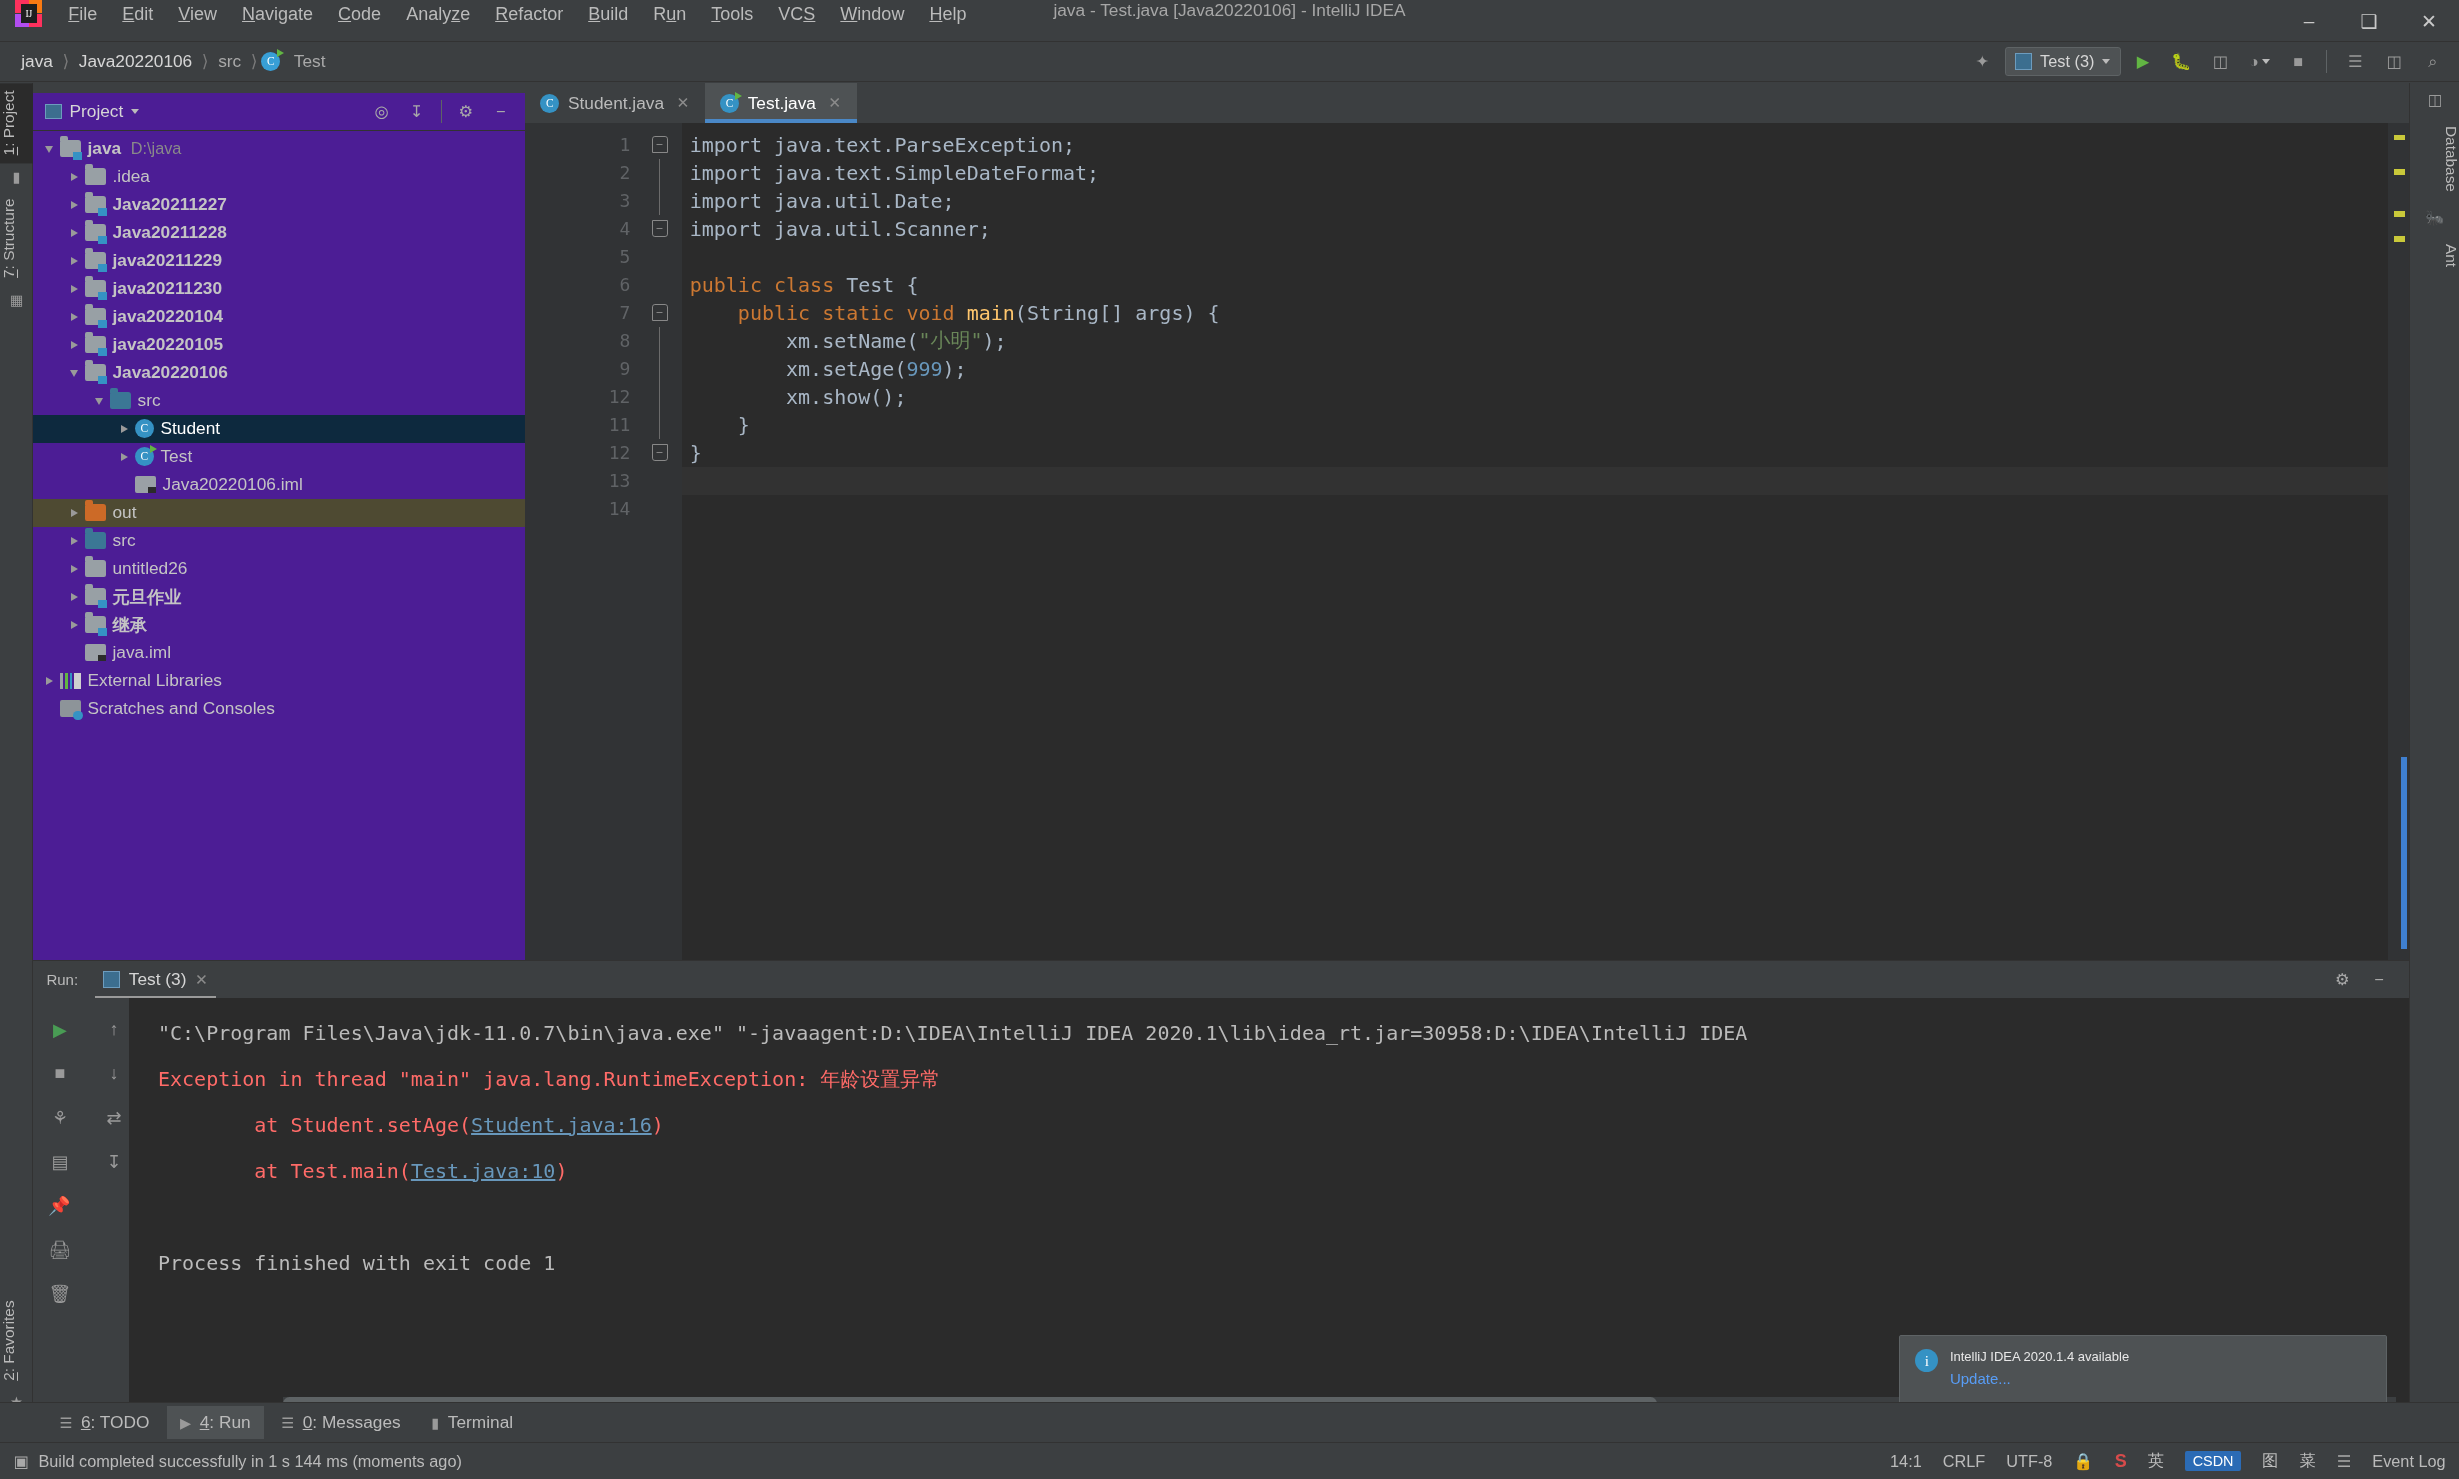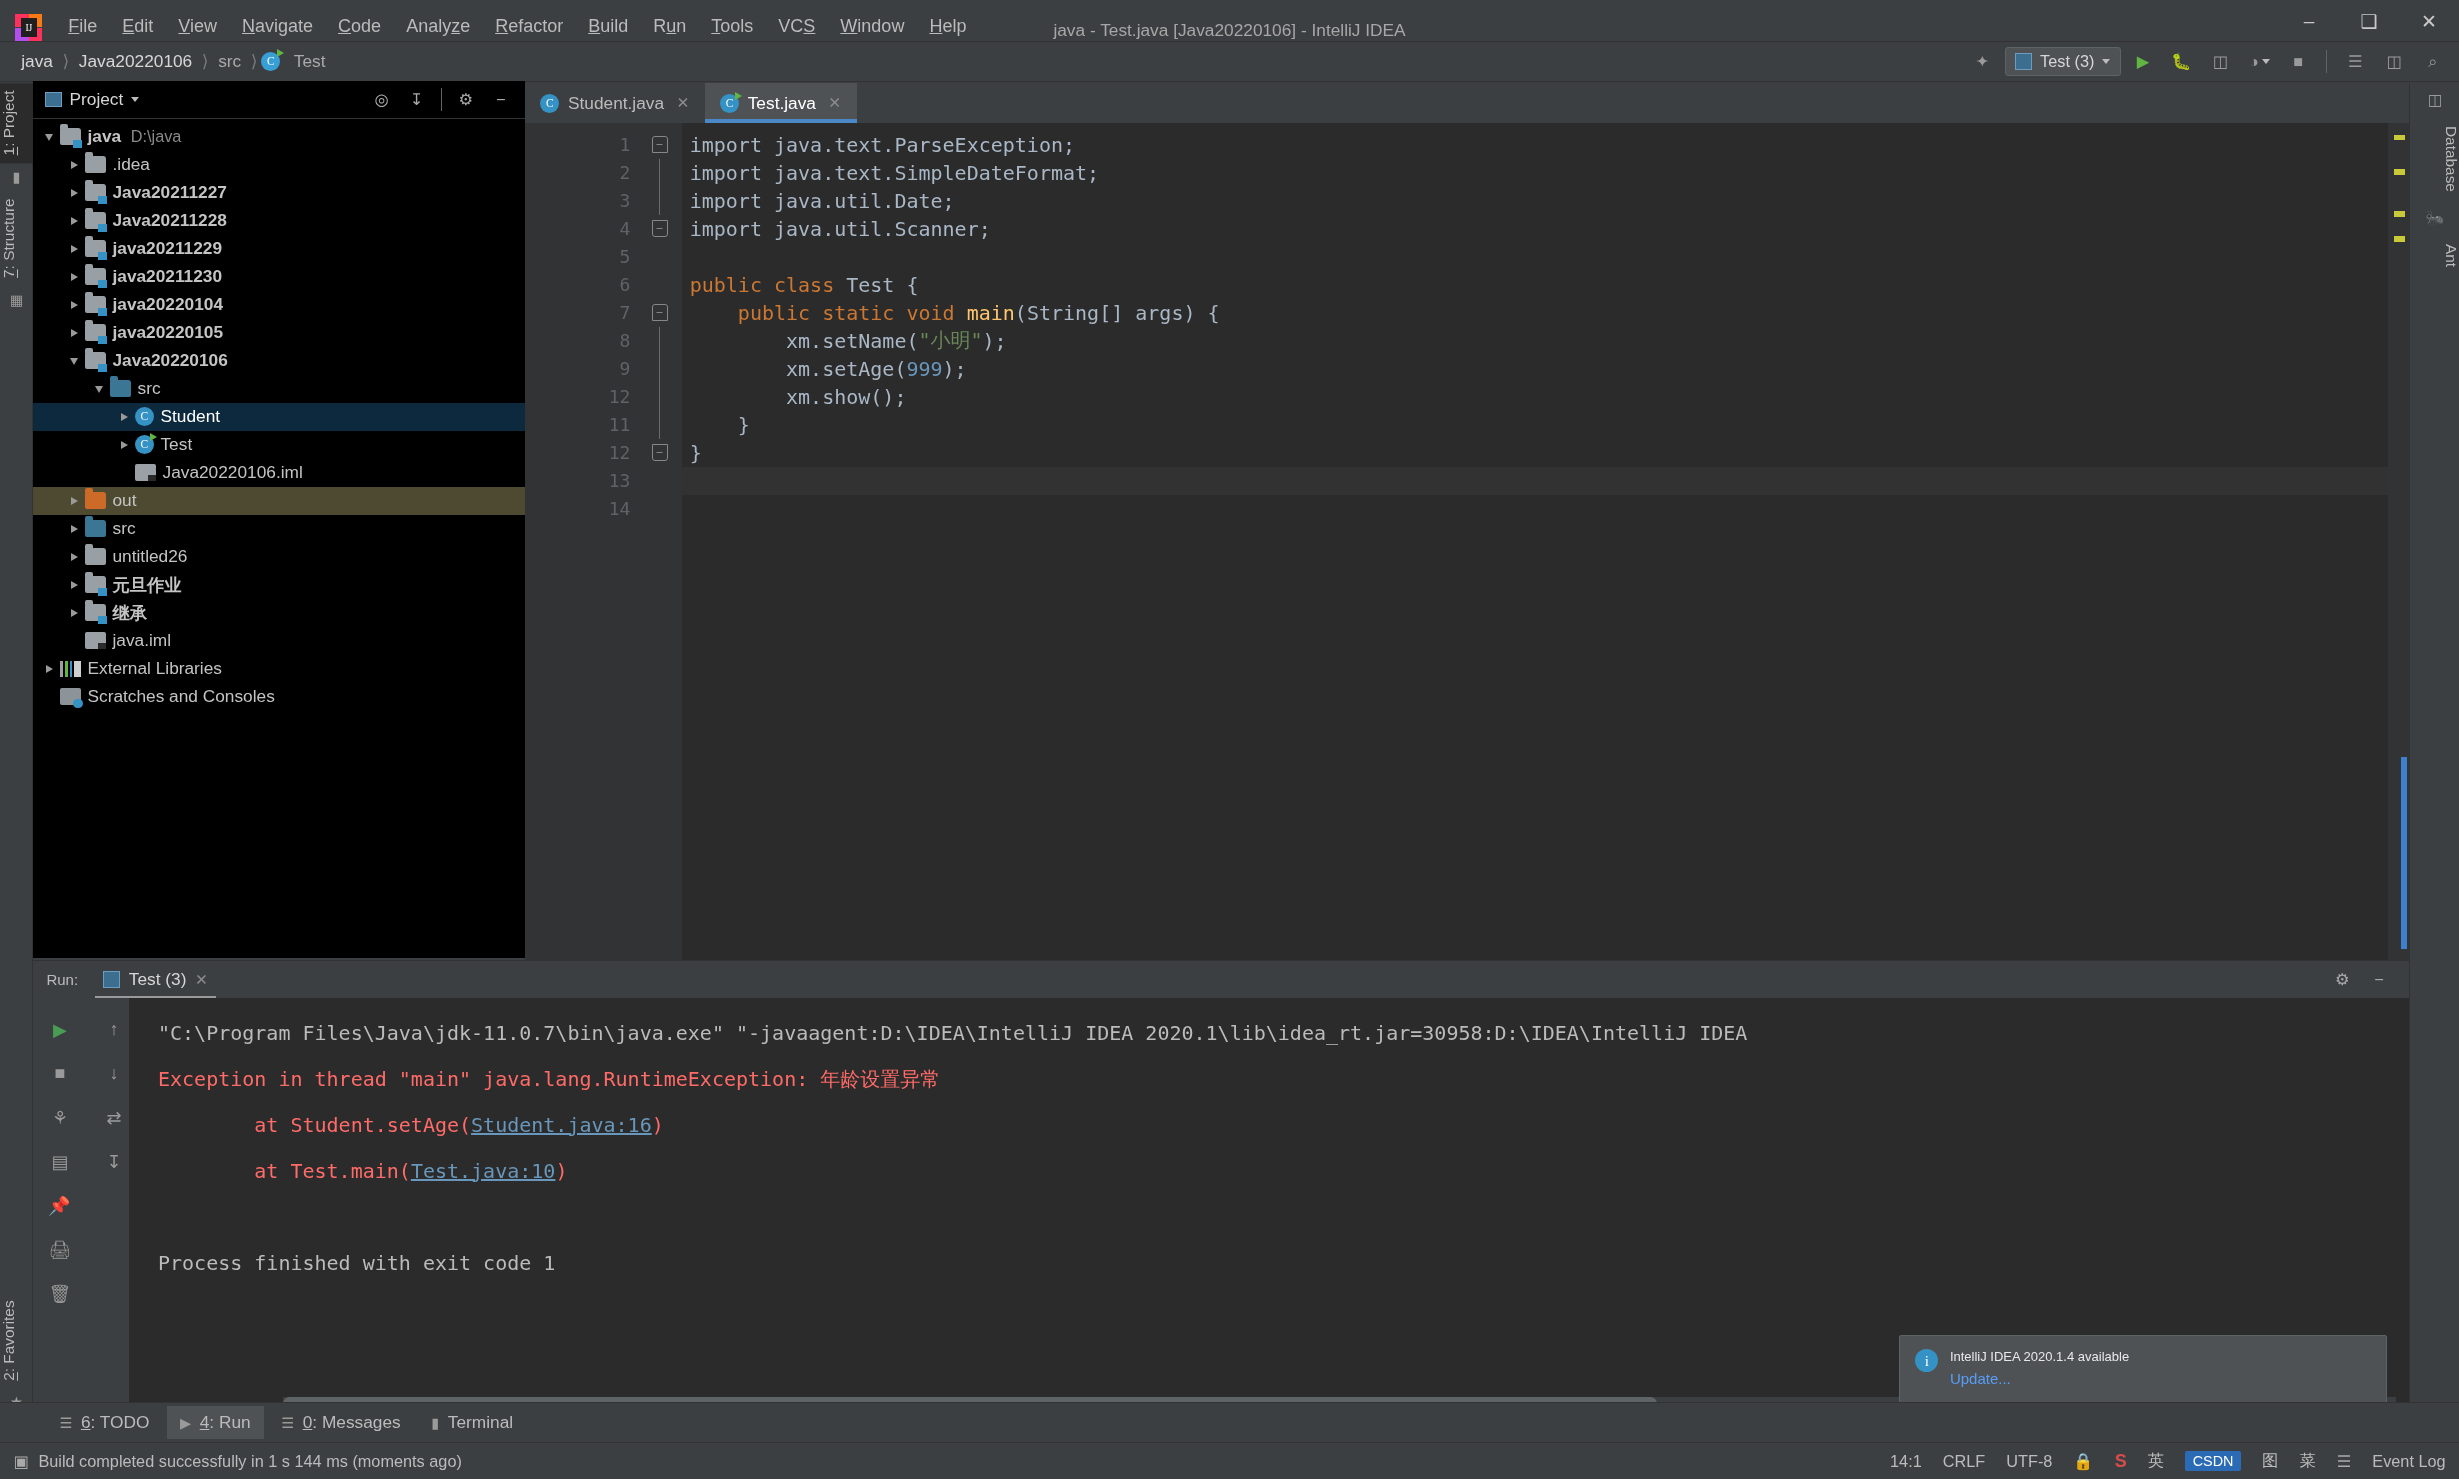--- a/index.html
+++ b/index.html
@@ -13,21 +13,21 @@
     position: relative;
     width: 2459px; height: 1479px;
     background: #3c3f41;
     color: #bbbbbb;
   }
 
   
   .titlebar {
     position: absolute; top: 0; left: 0; width: 2459px; height: 42px;
     background: #3c3f41;
-    display: flex; align-items: flex-end;
+    display: flex; align-items: flex-start;
     border-bottom: 1px solid #323232;
   }
   .ij-logo {
     width: 27px; height: 27px; margin-left: 15.4px; margin-right: 13.4px;
     position: relative; flex: none;
   }
   .ij-logo .q1 { position:absolute; left:0; top:0; width:13.4px; height:13.4px; background:#fe315d; }
   .ij-logo .q2 { position:absolute; right:0; top:0; width:13.4px; height:13.4px; background:#f97a12; }
   .ij-logo .q3 { position:absolute; left:0; bottom:0; width:13.4px; height:13.4px; background:#b24df0;}
   .ij-logo .q4 { position:absolute; right:0; bottom:0; width:13.4px; height:13.4px; background:#fe315d;}
@@ -94,22 +94,22 @@
     writing-mode: vertical-rl; transform: rotate(180deg);
     font-size: 15.4px; color:#bbbbbb; padding: 7.7px 0; text-align:center; width:33px;
     white-space: nowrap;
   }
   .vtab.active { background:#2b2b2b; }
   .vtab u { text-decoration: underline; }
   .strip-ico { width:33px; text-align:center; color:#9a9a9a; font-size:14.4px; padding: 5.8px 0; }
 
   
   .projpanel {
-    position:absolute; left:33px; top:81px; width:493px; height:877px;
-    background:#000000; border-right:1px solid #323232;
+    position:absolute; left:33px; top:93px; width:493px; height:877px;
+    background:#4c1d95; border-right:1px solid #323232;
   }
   .proj-header {
     height:38px; display:flex; align-items:center; padding-left:11.5px; gap:7.7px;
     border-bottom:1px solid #323232;
   }
   .proj-title { font-size:17.3px; color:#d6d6d6; }
   .proj-sq { width:17.3px;height:15.4px;border:1.9px solid #6d9cbe;background:#3c6e8f; }
   .proj-actions { margin-left:auto; display:flex; align-items:center; gap:1.9px; padding-right:7.7px; }
   .pa { width:33px;height:29px;display:flex;align-items:center;justify-content:center;color:#a9a9a9;font-size:16.3px;}
 

